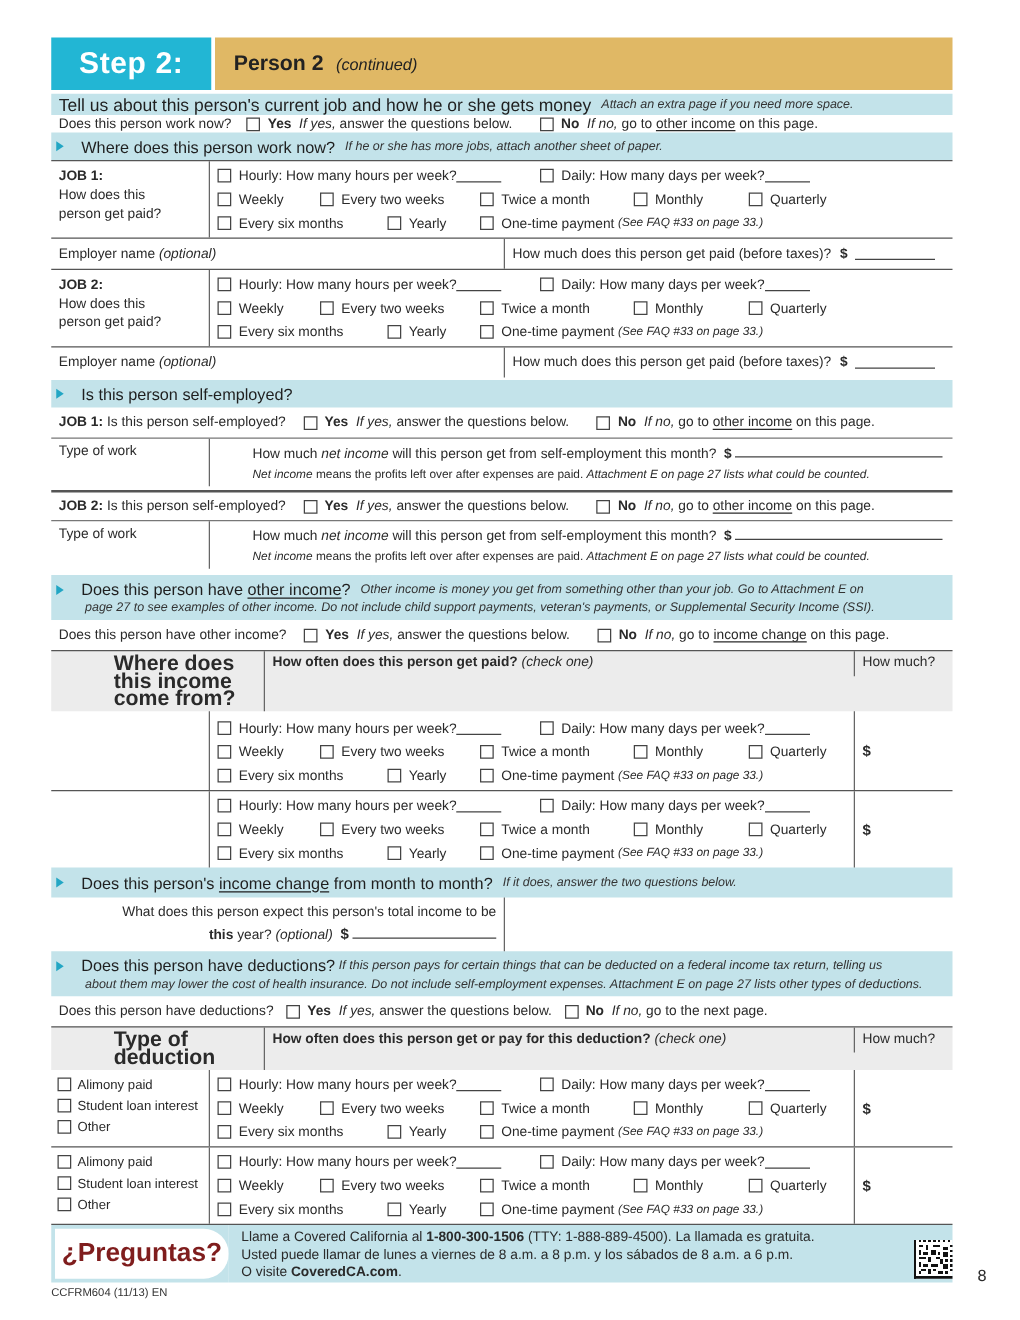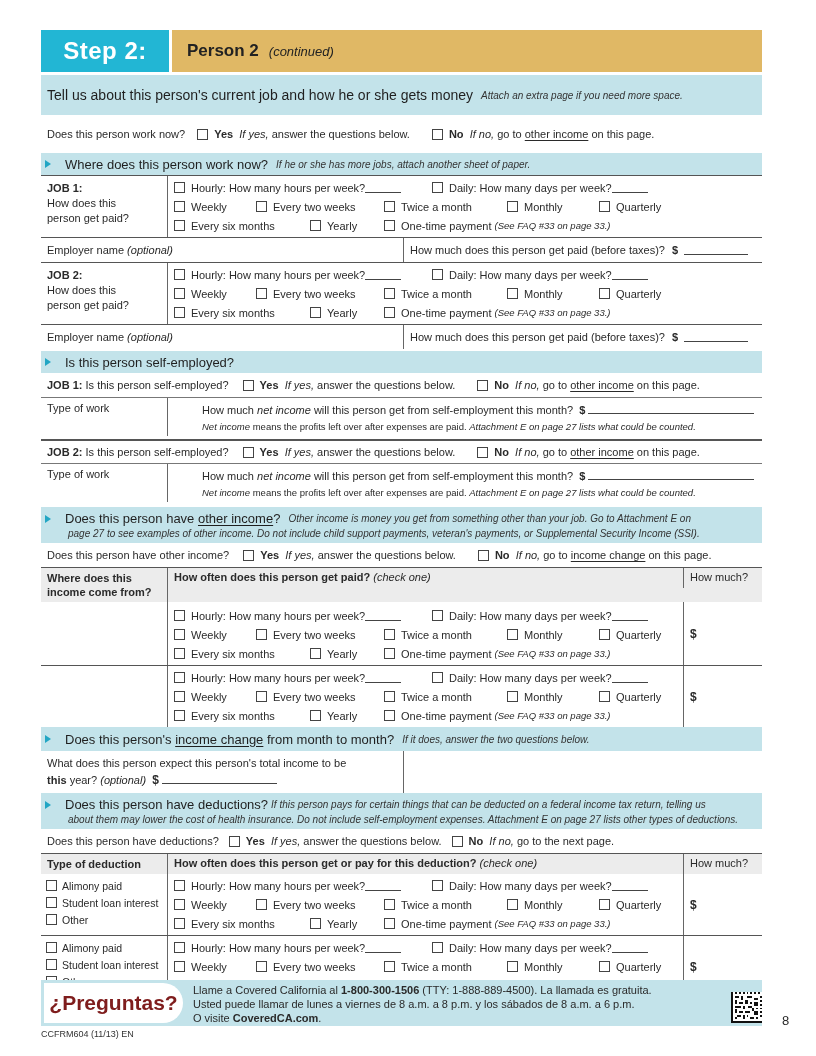--- a/index.html
+++ b/index.html
@@ -6,21 +6,21 @@
   html, body { width: 816px; height: 1056px; background: #fff; overflow: hidden; }
   body { font-family: "Liberation Sans", sans-serif; color: #2a2a2a; position: relative; font-size: 11px; }
   .page { position: absolute; left: 41px; top: 30px; width: 721px; }
 
   .step-header { display: flex; height: 42px; }
   .step-box { width: 128px; background: #22b6d4; color: #fff; font-weight: bold; font-size: 24px; display: flex; align-items: center; justify-content: center; letter-spacing: 0.5px; }
   .person-box { flex: 1; margin-left: 3px; background: #e0b865; display: flex; align-items: center; padding-left: 15px; font-size: 17px; font-weight: bold; color: #222; }
   .person-box .cont { font-weight: normal; font-style: italic; font-size: 13px; margin-left: 10px; }
 
   .band { background: #c3e3ea; display: flex; align-items: baseline; padding: 4px 6px; }
-  .band.main { margin-top: 3px; height: 40px; align-items: center; }
+  .band.main { margin-top: 3px; height: 17px; align-items: center; }
   .band.main .title { font-size: 14px; color: #1f1f1f; }
   .band .note { font-style: italic; font-size: 10px; margin-left: 8px; color: #333; }
   .band.sec { height: 22px; align-items: center; padding-left: 4px; }
   .band .tri { width: 0; height: 0; border-top: 4px solid transparent; border-bottom: 4px solid transparent; border-left: 6px solid #22a6c4; margin-right: 14px; flex: none; }
   .band .stitle { font-size: 13px; color: #1f1f1f; }
   .band.tall { display: block; padding: 4px 6px 4px 4px; height: auto; }
   .band.tall .row1 { display: flex; align-items: center; }
   .band.tall .row2 { font-style: italic; font-size: 10px; padding-left: 23px; margin-top: 2px; color: #333; }
   .u { text-decoration: underline; text-underline-offset: 2px; }
 
@@ -46,31 +46,31 @@
   .dollar-blank { display: inline-block; border-bottom: 1px solid #444; width: 64px; height: 10px; margin-left: 6px; }
 
   .serow { display: flex; height: 24px; align-items: center; padding-left: 6px; border-top: 1.5px solid #555; font-size: 11px; }
   .netrow { display: flex; border-top: 1px solid #777; gap: 28px; }
   .netrow .l { width: 127px; border-right: 1px solid #666; padding: 4px 6px; font-size: 11px; height: 38px; }
   .netrow .r { flex: 1; padding: 4px 6px; font-size: 11px; line-height: 16px; }
   .netrow .r .small { font-size: 9.5px; }
   .long-blank { display: inline-block; border-bottom: 1px solid #444; width: 166px; height: 10px; margin-left: 3px; }
 
   .tbl-head { display: flex; background: #ececec; border-top: 1.5px solid #555; }
-  .tbl-head .c1 { width: 127px; padding: 3px 6px; font-weight: bold; font-size: 11px; line-height: 14px; border-right: 1px solid #666; }
+  .tbl-head .c1 { width: 127px; padding: 3px 6px; font-weight: bold; font-size: 17px; line-height: 14px; border-right: 1px solid #666; margin-left: 44px; }
   .tbl-head .c2 { flex: 1; padding: 3px 6px; font-weight: bold; font-size: 11px; border-right: 1px solid #666; height: 20px; }
   .tbl-head .c3 { width: 78px; padding: 3px 6px; font-weight: normal; font-size: 11px; }
   .tbl-row { display: flex; }
   .tbl-row .c1 { width: 127px; border-right: 1px solid #666; padding: 4px 6px; font-size: 11px; }
   .tbl-row .c2 { flex: 1; border-right: 1px solid #666; padding: 2px 6px; }
   .tbl-row .c3 { width: 78px; padding: 6px; font-weight: bold; font-size: 12px; display: flex; align-items: center; }
   .ded-opt { display: flex; align-items: center; height: 17px; font-size: 10.5px; white-space: nowrap; }
   .ded-opt .cb { margin-right: 5px; }
 
-  .changerow { display: flex; border-top: 0; }
+  .changerow { display: flex; border-top: 0; text-align: right; }
   .changerow .l { width: 363px; border-right: 1px solid #666; padding: 4px 6px; font-size: 11px; line-height: 17px; }
   .changerow .r { flex: 1; padding: 4px 6px; font-size: 11px; line-height: 17px; }
   .mid-blank { display: inline-block; border-bottom: 1px solid #444; width: 112px; height: 10px; margin-left: 3px; }
 
   .footer { position: absolute; left: 41px; top: 980px; width: 721px; height: 46px; display: flex; }
   .preg-box { width: 142px; background: #c3e3ea; display: flex; }
   .preg-inner { background: #fff; flex: 1; margin: 3px 0 3px 3px; border-radius: 0 22px 22px 0; display: flex; align-items: center; justify-content: center; font-weight: bold; font-size: 21px; color: #7f1d1d; }
   .footer-text { flex: 1; background: #c3e3ea; padding: 3px 10px; font-size: 11px; line-height: 14px; }
   .qr { position: absolute; left: 731px; top: 992px; width: 31px; height: 31px; }
   .pagenum { position: absolute; left: 782px; top: 1013px; font-size: 13px; }
@@ -86,21 +86,21 @@
     <div class="person-box">
       <span>Person 2</span>
       <span class="cont">(continued)</span>
     </div>
   </div>
 
   <div class="band main">
     <span class="title">Tell us about this person's current job and how he or she gets money</span>
     <span class="note">Attach an extra page if you need more space.</span>
   </div>
-  <div class="qline" style="height:38px;">
+  <div class="qline" style="height:14px;">
     <span>Does this person work now?</span>
     <span style="width:12px"></span>
     <span class="cb"></span>
     <span class="b">Yes</span>&nbsp;&nbsp;
     <span class="i">If yes,</span>&nbsp;
     <span>answer the questions below.</span>
     <span style="width:22px"></span>
     <span class="cb"></span>
     <span class="b">No</span>&nbsp;&nbsp;
     <span class="i">If no,</span>&nbsp;

